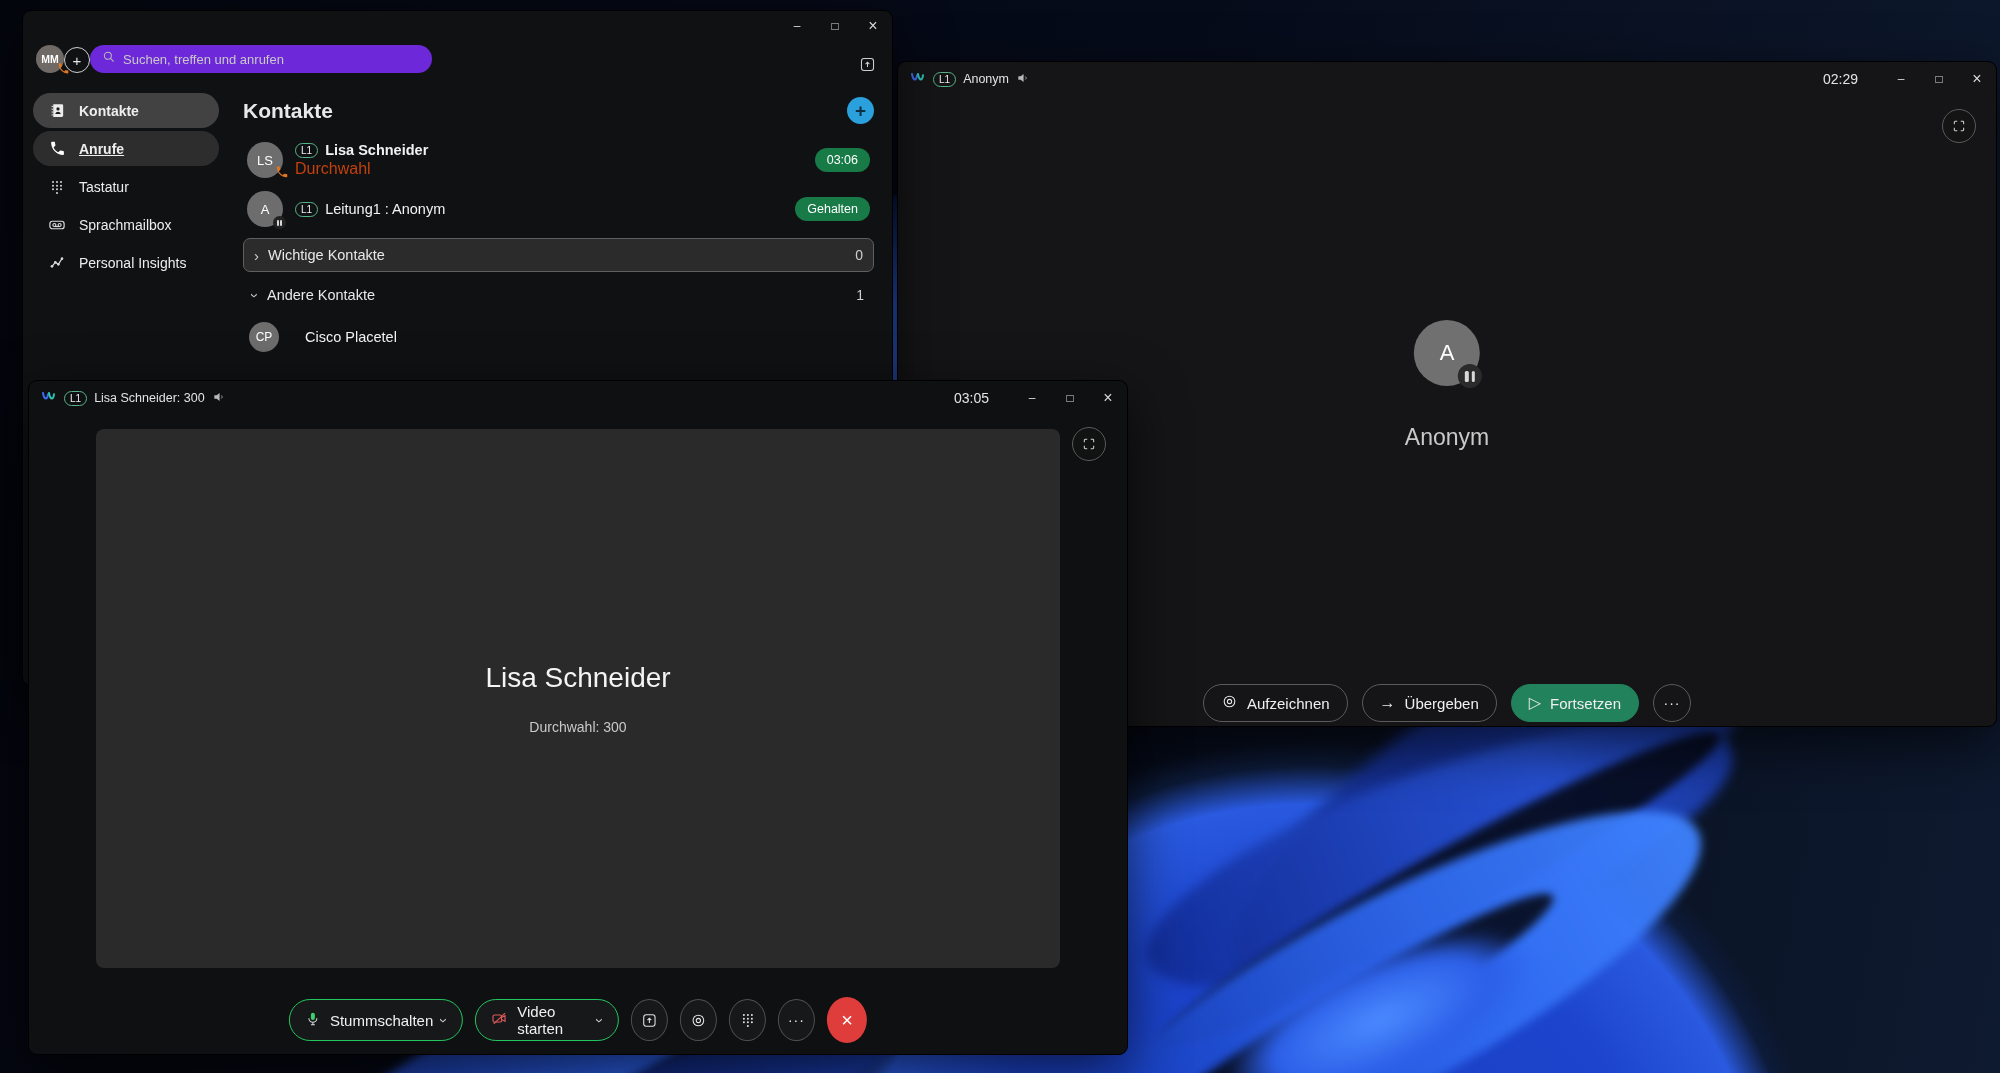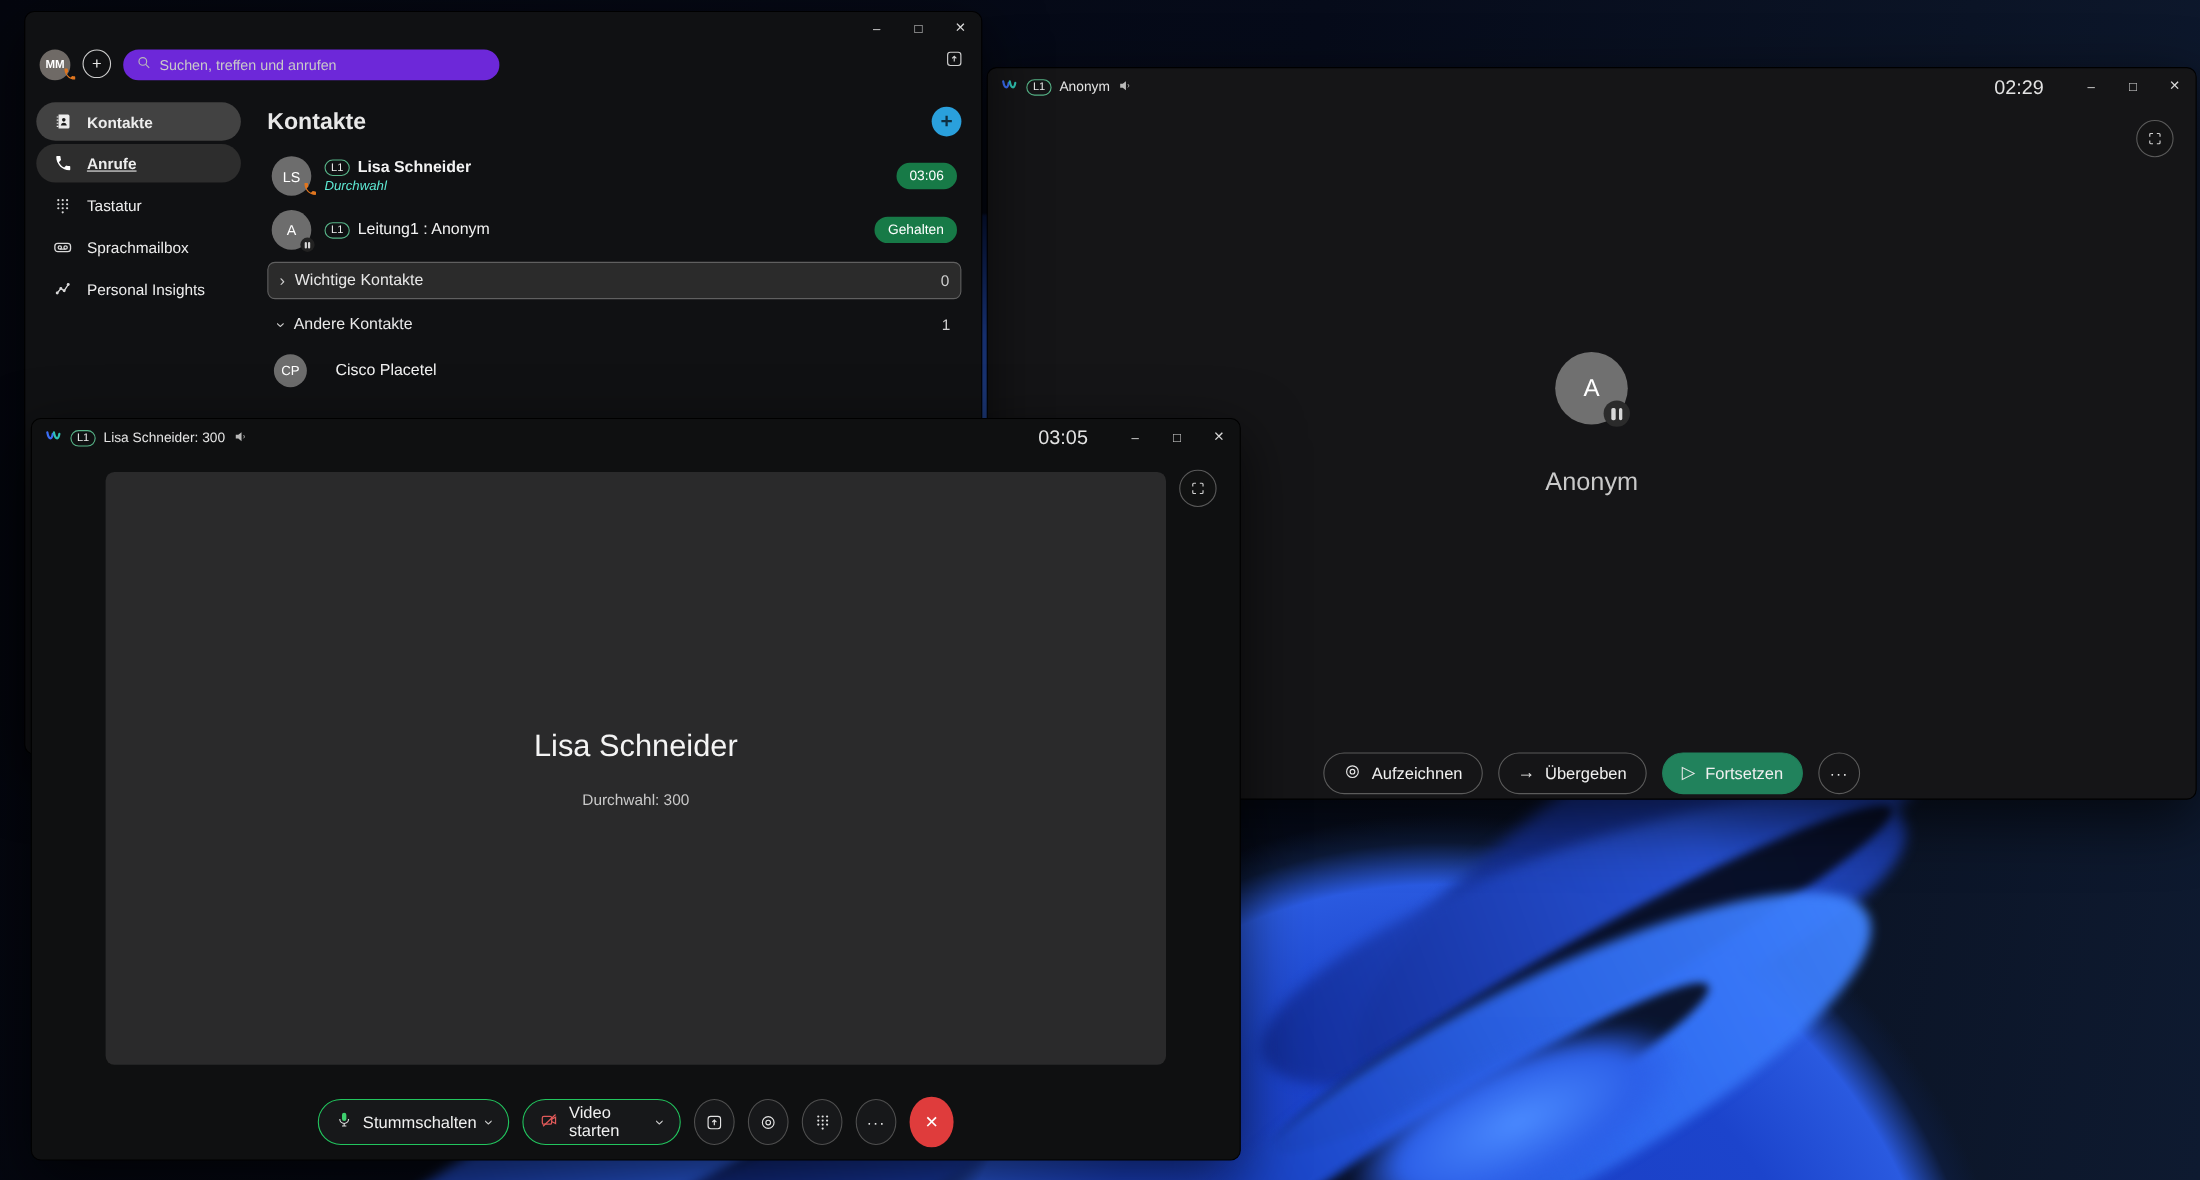--- a/index.html
+++ b/index.html
@@ -31,33 +31,33 @@
         background:#060a18; filter:blur(4px); opacity:.9; }
   .gap-petal { position:absolute; left:878px; top:195px; width:34px; height:200px;
         background:linear-gradient(#0a1a4a,#2e63e6 55%,#3c74f2); filter:blur(1px); }
 
   
   .window { position:absolute; background:#111214; border:1px solid #000;
             border-radius:9px; box-shadow:0 18px 55px rgba(0,0,0,.65); }
   .titlebar { display:flex; align-items:center; height:34px; padding-left:12px; }
   .tb-left { display:flex; align-items:center; gap:7px; font-size:12.5px; color:#e3e3e3; }
   .tb-right { margin-left:auto; display:flex; align-items:center; }
-  .tb-timer { font-size:18px; color:#e3e3e3; margin-right:24px; }
+  .tb-timer { font-size:14px; color:#e3e3e3; margin-right:24px; }
   .tb-btn { width:38px; height:30px; display:flex; align-items:center; justify-content:center;
             color:#d8d8d8; font-size:12px; }
   .tb-btn.close { font-size:16px; }
   .line-badge { border:1px solid #57b488; border-radius:9px; padding:0 5px; height:15px;
                 display:inline-flex; align-items:center; font-size:10px; color:#f0f0f0; }
   .rot90 { display:inline-block; transform:rotate(90deg); }
   .chev { font-size:15px; color:#cfcfcf; line-height:1; }
 
   
   #main-window { left:22px; top:10px; width:871px; height:676px; z-index:3; background:#101113; }
   #main-window .titlebar { height:30px; }
-  .app-header { display:flex; align-items:flex-start; padding:4px 16px 10px 13px; gap:11px; }
+  .app-header { display:flex; align-items:flex-end; padding:4px 16px 10px 13px; }
   .avatar-mm { position:relative; width:28px; height:28px; border-radius:50%; background:#6f6a66;
                display:flex; align-items:center; justify-content:center; font-size:10.5px; font-weight:bold; color:#fff; }
   .avatar-call-badge { position:absolute; right:-6px; bottom:-4px; }
   .plus-ring { width:26px; height:26px; border:1.4px solid #cfcfcf; border-radius:50%;
                display:flex; align-items:center; justify-content:center; font-size:15px; color:#e6e6e6; }
   .searchbar { width:342px; height:28px; background:#6d28d9; border-radius:14px;
                display:flex; align-items:center; gap:7px; padding:0 12px; }
   .searchbar input { flex:1; background:transparent; border:none; outline:none;
                color:#c9c9c9; font-size:13px; font-family:"Liberation Sans",sans-serif; }
   .searchbar input::placeholder { color:#c9c9c9; opacity:1; }
@@ -81,21 +81,21 @@
   .row-avatar { position:relative; width:36px; height:36px; border-radius:50%; background:#6d6d6d;
                 display:flex; align-items:center; justify-content:center; font-size:13px; color:#fff; flex:none; }
   .row-avatar.small { width:30px; height:30px; font-size:12px; }
   .pause-mini { position:absolute; right:-3px; bottom:-2px; width:13px; height:13px; border-radius:50%;
                 background:#222; display:flex; align-items:center; justify-content:center; gap:1.5px; }
   .pause-mini i, .pause-badge i { display:block; width:2px; height:6px; background:#d8d8d8; border-radius:1px; }
   .row-main { display:flex; flex-direction:column; gap:2px; min-width:0; }
   .row-top { display:flex; align-items:center; gap:7px; }
   .row-name { font-size:14.5px; color:#f2f2f2; }
   .row-name.bold { font-weight:bold; }
-  .row-sub { font-size:12px; color:#5eead4;font-style:italic; }
+  .row-sub { font-size:16px; color:#c2410c; }
   .status-pill { margin-left:auto; background:#177a47; color:#fff; font-size:12.5px;
                  border-radius:13px; padding:5px 12px; }
   .group-row { height:34px; border-radius:7px; display:flex; align-items:center; gap:9px;
                padding:0 10px; font-size:14.5px; margin-top:6px; }
   .group-row.focused { background:#2b2b2b; border:1px solid #606060; }
   .group-count { margin-left:auto; color:#cfcfcf; font-size:14px; }
   .contact-row { display:flex; align-items:center; gap:26px; height:46px; padding:0 6px; margin-top:2px; }
 
   
   #call-window { left:28px; top:380px; width:1100px; height:675px; z-index:4; background:#0f1011; }

